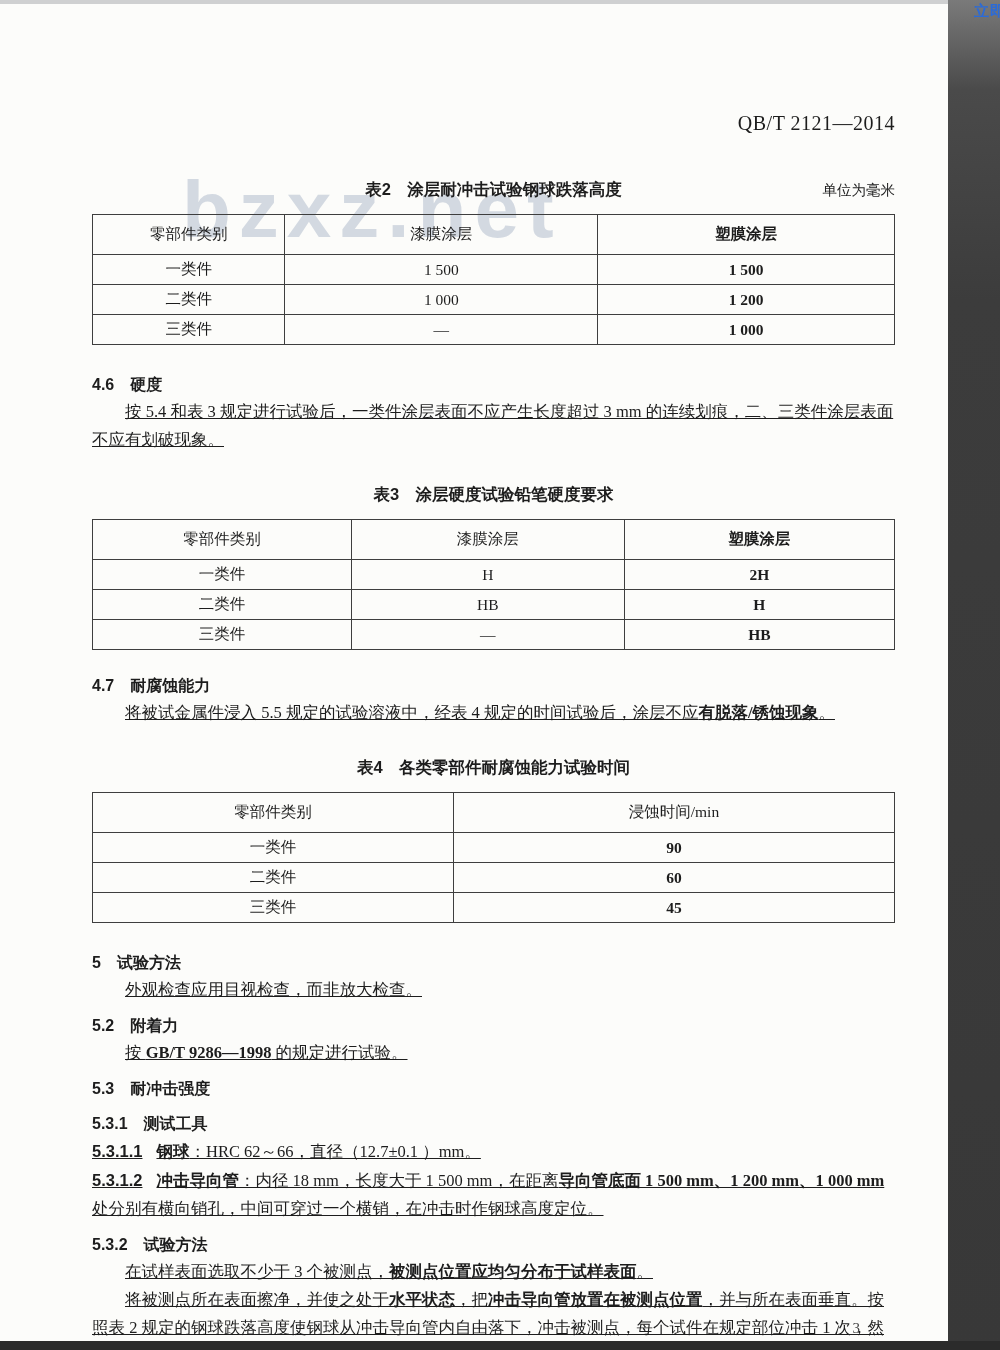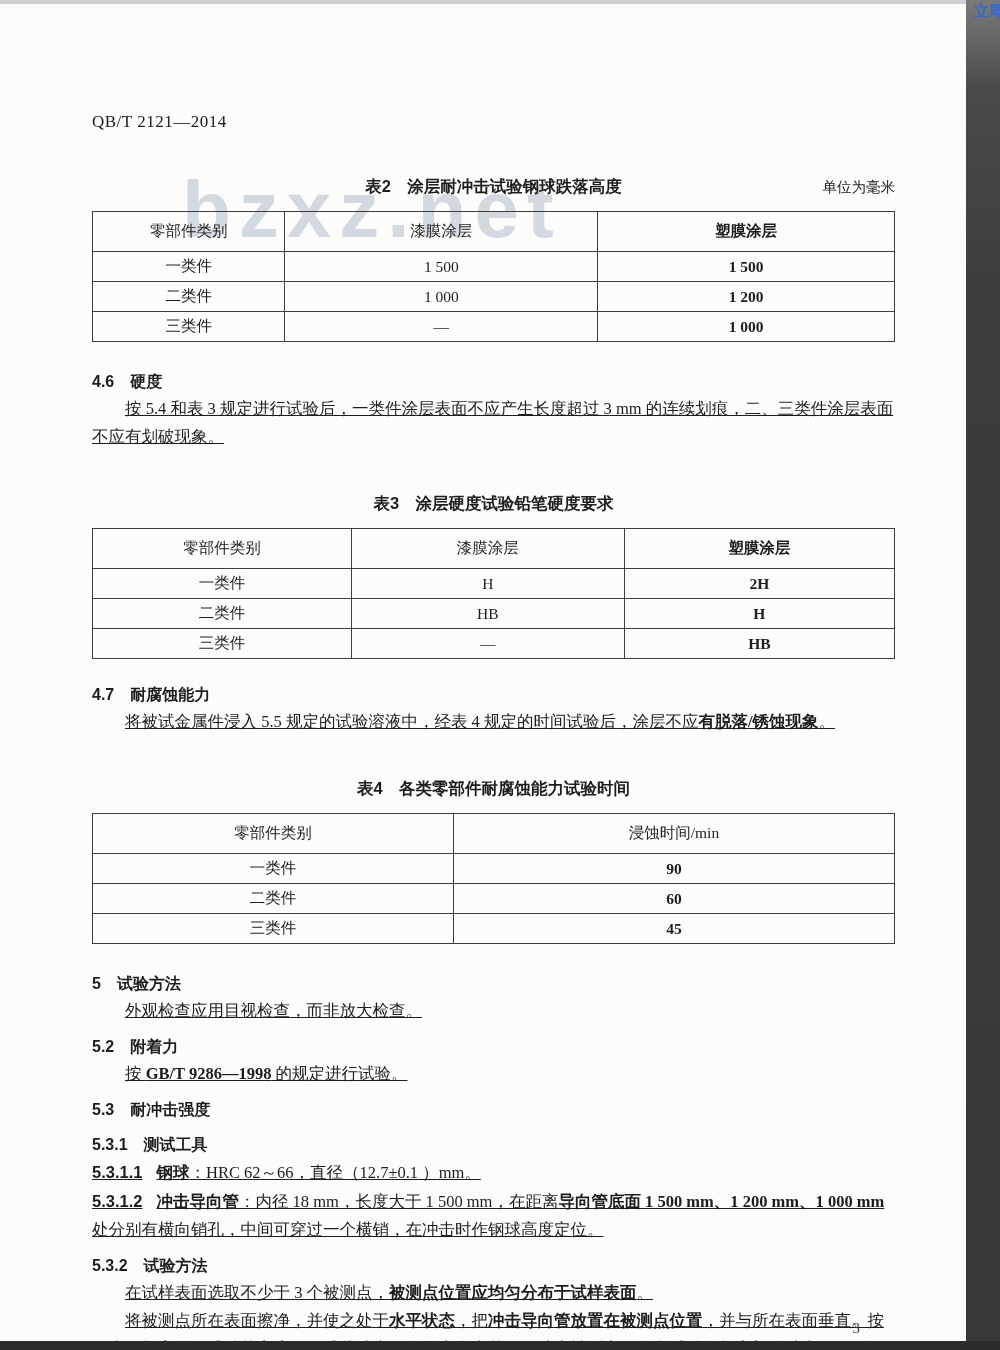--- a/index.html
+++ b/index.html
@@ -1,30 +1,30 @@
 <!DOCTYPE html>
 <html><head>
 <meta charset="utf-8">
 <style>
   html,body{margin:0;padding:0;}
   body{background:#e8e8e8;font-family:"Liberation Serif","DejaVu Serif",serif;}
   .scan{position:relative;width:1000px;height:1350px;background:#fcfcfa;overflow:hidden;margin:0 auto;}
   .edge-top{position:absolute;top:0;left:0;width:100%;height:4px;background:#cfd0d1;z-index:4;}
-  .edge-right{position:absolute;top:0;right:0;width:34px;height:100%;z-index:4;
+  .edge-right{position:absolute;top:0;right:0;width:52px;height:100%;z-index:4;
     background:linear-gradient(180deg,#7a7a7a 0px,#4a4a4a 90px,#3c3c3c 300px,#383838 100%);overflow:hidden;}
   .corner-blue{position:absolute;top:2px;right:-6px;color:#2b6bd8;font-family:"Liberation Sans",sans-serif;
     font-weight:bold;font-size:15px;letter-spacing:1px;white-space:nowrap;}
   .edge-bottom{position:absolute;bottom:0;left:0;width:100%;height:9px;background:#2b2b2b;z-index:5;}
   .watermark{position:absolute;top:116px;left:182px;z-index:1;font-family:"Liberation Sans",sans-serif;
     font-weight:bold;font-size:80px;letter-spacing:8px;color:rgba(168,180,198,0.48);user-select:none;margin-top:48px;}
   .content{position:absolute;left:92px;top:0;width:803px;z-index:2;color:#1d1d1d;}
-  .std-ref{margin-top:112px;font-size:17px;letter-spacing:.5px;}
+  .std-ref{margin-top:112px;text-align:right;font-size:20px;letter-spacing:.5px;}
   .caption-row{position:relative;text-align:center;font-family:"Liberation Sans",sans-serif;font-weight:bold;font-size:16.5px;}
   .cap2{margin-top:44px;}
-  .cap{margin-top:42px;}
+  .cap{margin-top:30px;}
   .unit-note{position:absolute;right:0;top:2px;font-family:"Liberation Serif",serif;font-weight:normal;font-size:14.5px;}
   table.tbl{width:100%;border-collapse:collapse;margin-top:13px;}
   table.tbl td{border:1px solid #3e3e3e;text-align:center;vertical-align:middle;
     font-size:15.5px;padding:2px 6px;height:25px;}
   table.tbl tr.hrow td{height:35px;}
   .bcell{font-weight:bold;}
   .h{font-family:"Liberation Sans",sans-serif;font-weight:bold;font-size:16px;line-height:27px;margin:0;}
   .mt26{margin-top:26px;} .mt22{margin-top:22px;} .mt8{margin-top:8px;} .mt6{margin-top:6px;} .mt4{margin-top:4px;} .mt2{margin-top:2px;}
   .body{font-size:16.5px;line-height:28px;margin:0;text-decoration:underline;}
   .ind{text-indent:2em;}

